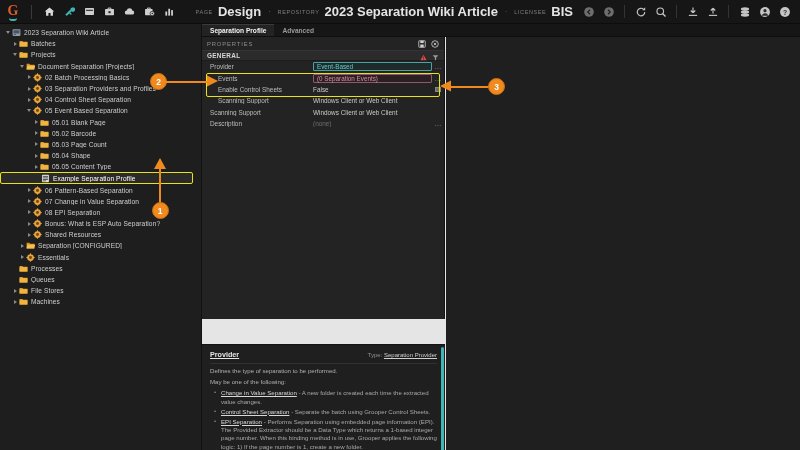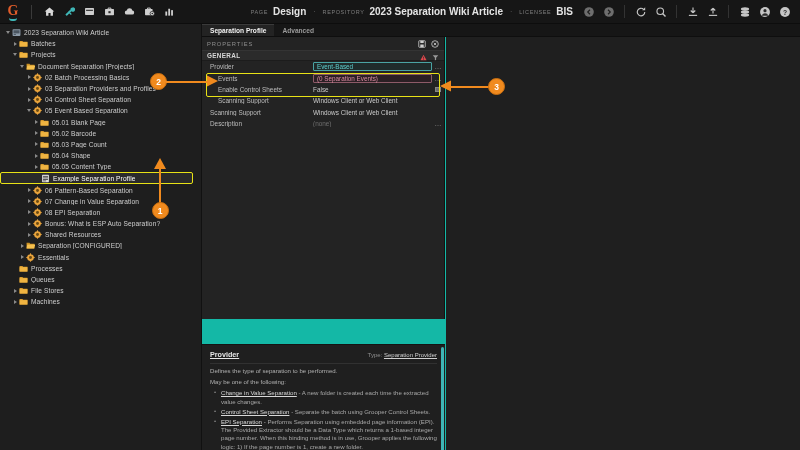--- a/index.html
+++ b/index.html
@@ -29,21 +29,21 @@
              border-bottom:2px solid #3fb6b6; border-radius:0 0 4px 4px; }
   .vdiv { width:1px; height:14px; background:#3a3a3a; margin:0 5px; }
   .tb-icons { display:flex; align-items:center; gap:3px; padding-left:4px; }
   .tb-ic { width:17px; height:17px; display:flex; align-items:center; justify-content:center;
            border-radius:2px; cursor:pointer; }
   .tb-ic svg { display:block; }
 
   .crumbs { margin-left:auto; display:flex; align-items:center; gap:5px;
             padding-right:8px; white-space:nowrap; }
   .crumb-lbl { font-size:5.5px; letter-spacing:.6px; color:#7d7d7d; text-transform:uppercase; }
-  .crumb-val { font-size:10px; font-weight:bold; color:#e4e4e4; }
+  .crumb-val { font-size:13px; font-weight:bold; color:#e4e4e4; }
   .crumb-sep { font-size:7px; color:#5c5c5c; margin:0 2px; }
 
   .tb-right { display:flex; align-items:center; gap:4px; padding-right:8px; }
   .rgrp { display:flex; align-items:center; gap:5px; }
   .rsep { width:1px; height:13px; background:#333; margin:0 4px; }
   .ric { width:15px; height:15px; display:flex; align-items:center; justify-content:center;
          cursor:pointer; border-radius:2px; }
 
   
   .tree-panel {
@@ -65,21 +65,21 @@
   .tlabel { overflow:hidden; text-overflow:ellipsis; }
 
   
   .tnode.sel {
     background:#2a2a2a; border:1px solid #e8e216; border-radius:2px;
     height:12px; margin-left:0px; width:193px;
   }
   .tnode.sel .tlabel { color:#fff; }
 
   
-  .editor { position:absolute; left:202px; top:24px; width:598px; height:426px; background:#14b8a6; }
+  .editor { position:absolute; left:202px; top:24px; width:598px; height:426px; background:#e5e5e5; }
   .tabs { display:flex; height:13px; background:#161616; border-bottom:1px solid #0e0e0e; }
   .tab { font-size:6.6px; font-weight:bold; color:#9a9a9a; padding:0 8px;
          display:flex; align-items:center; cursor:pointer; }
   .tab.active { background:#232323; color:#f0f0f0; border-top:1px solid #3a3a3a; }
 
   .props-wrap { position:absolute; left:0; top:13px; width:243px; height:282px;
                 background:#232323; border-right:1px solid #121212; }
   .props-head { display:flex; align-items:center; height:13px; padding:0 5px;
                 background:#232323; }
   .props-title { font-size:5.8px; letter-spacing:.9px; color:#8e8e8e; text-transform:uppercase; }

